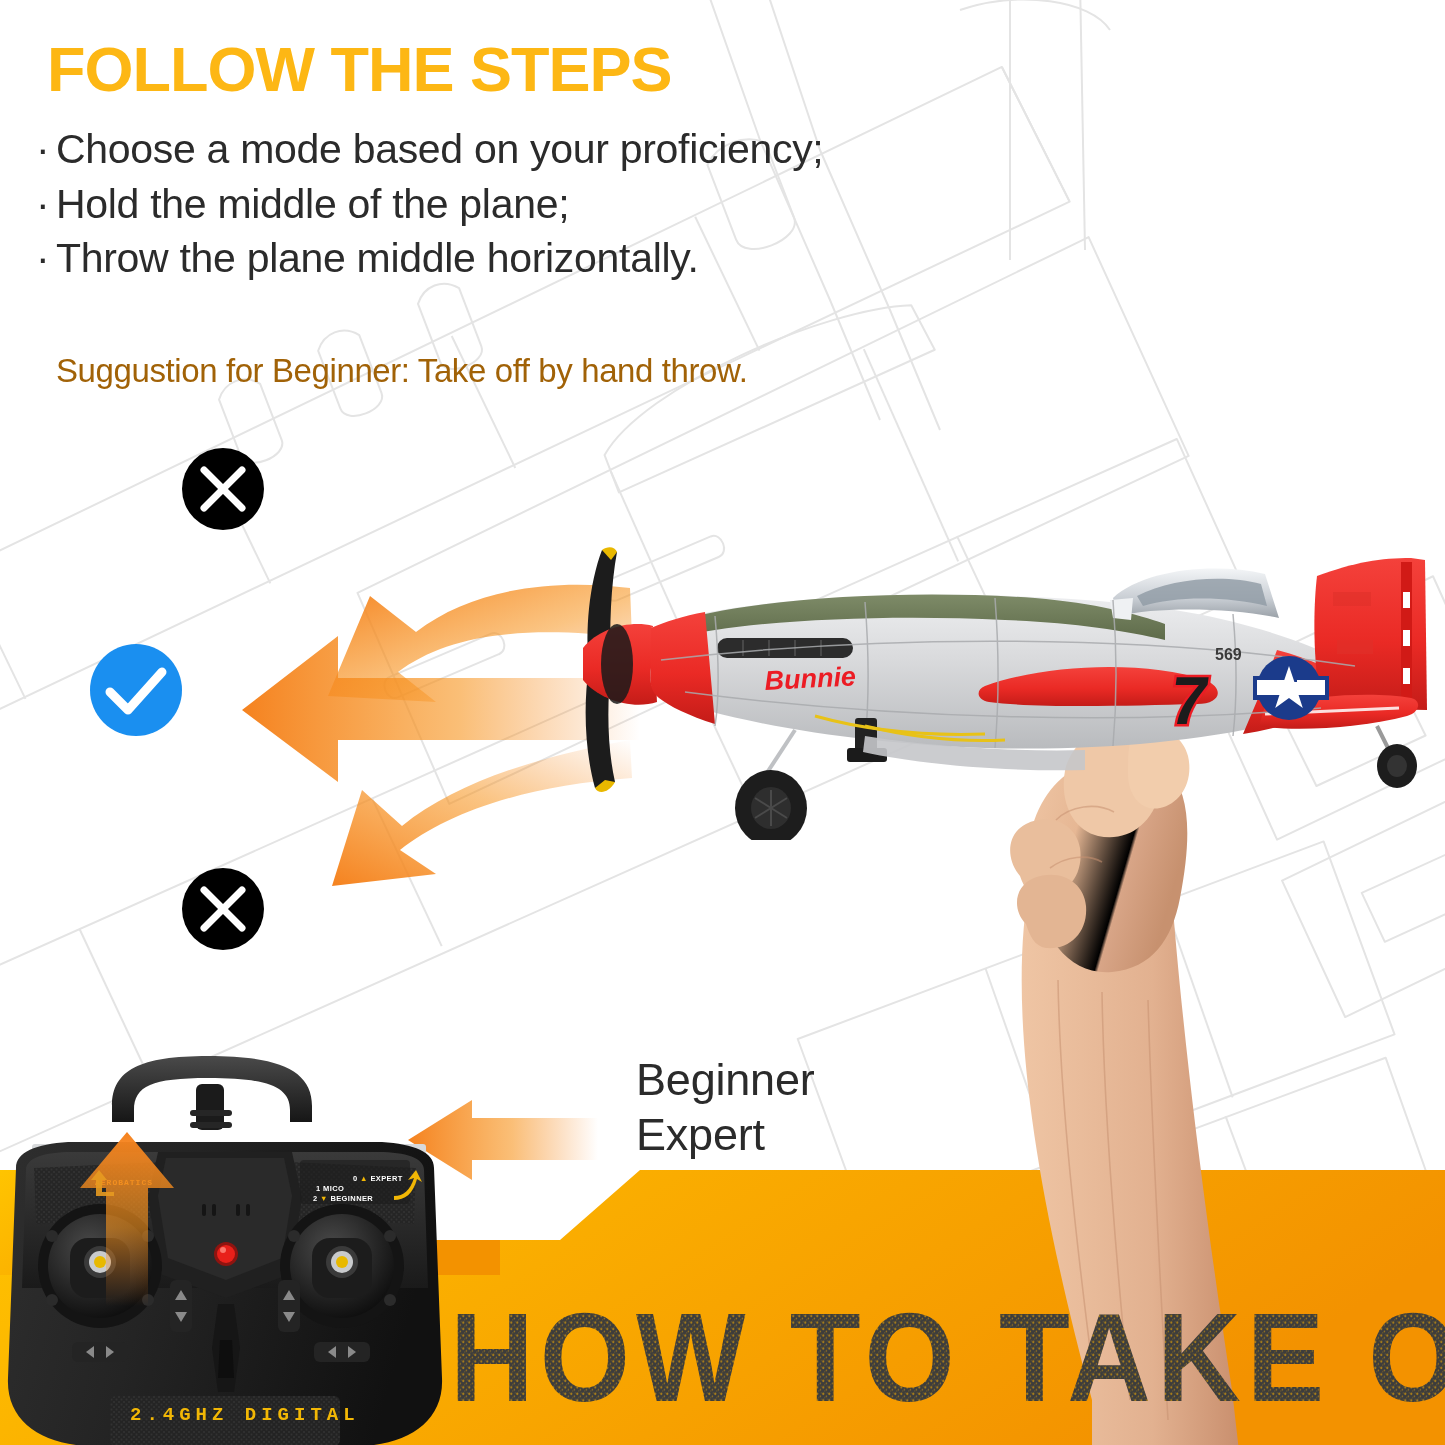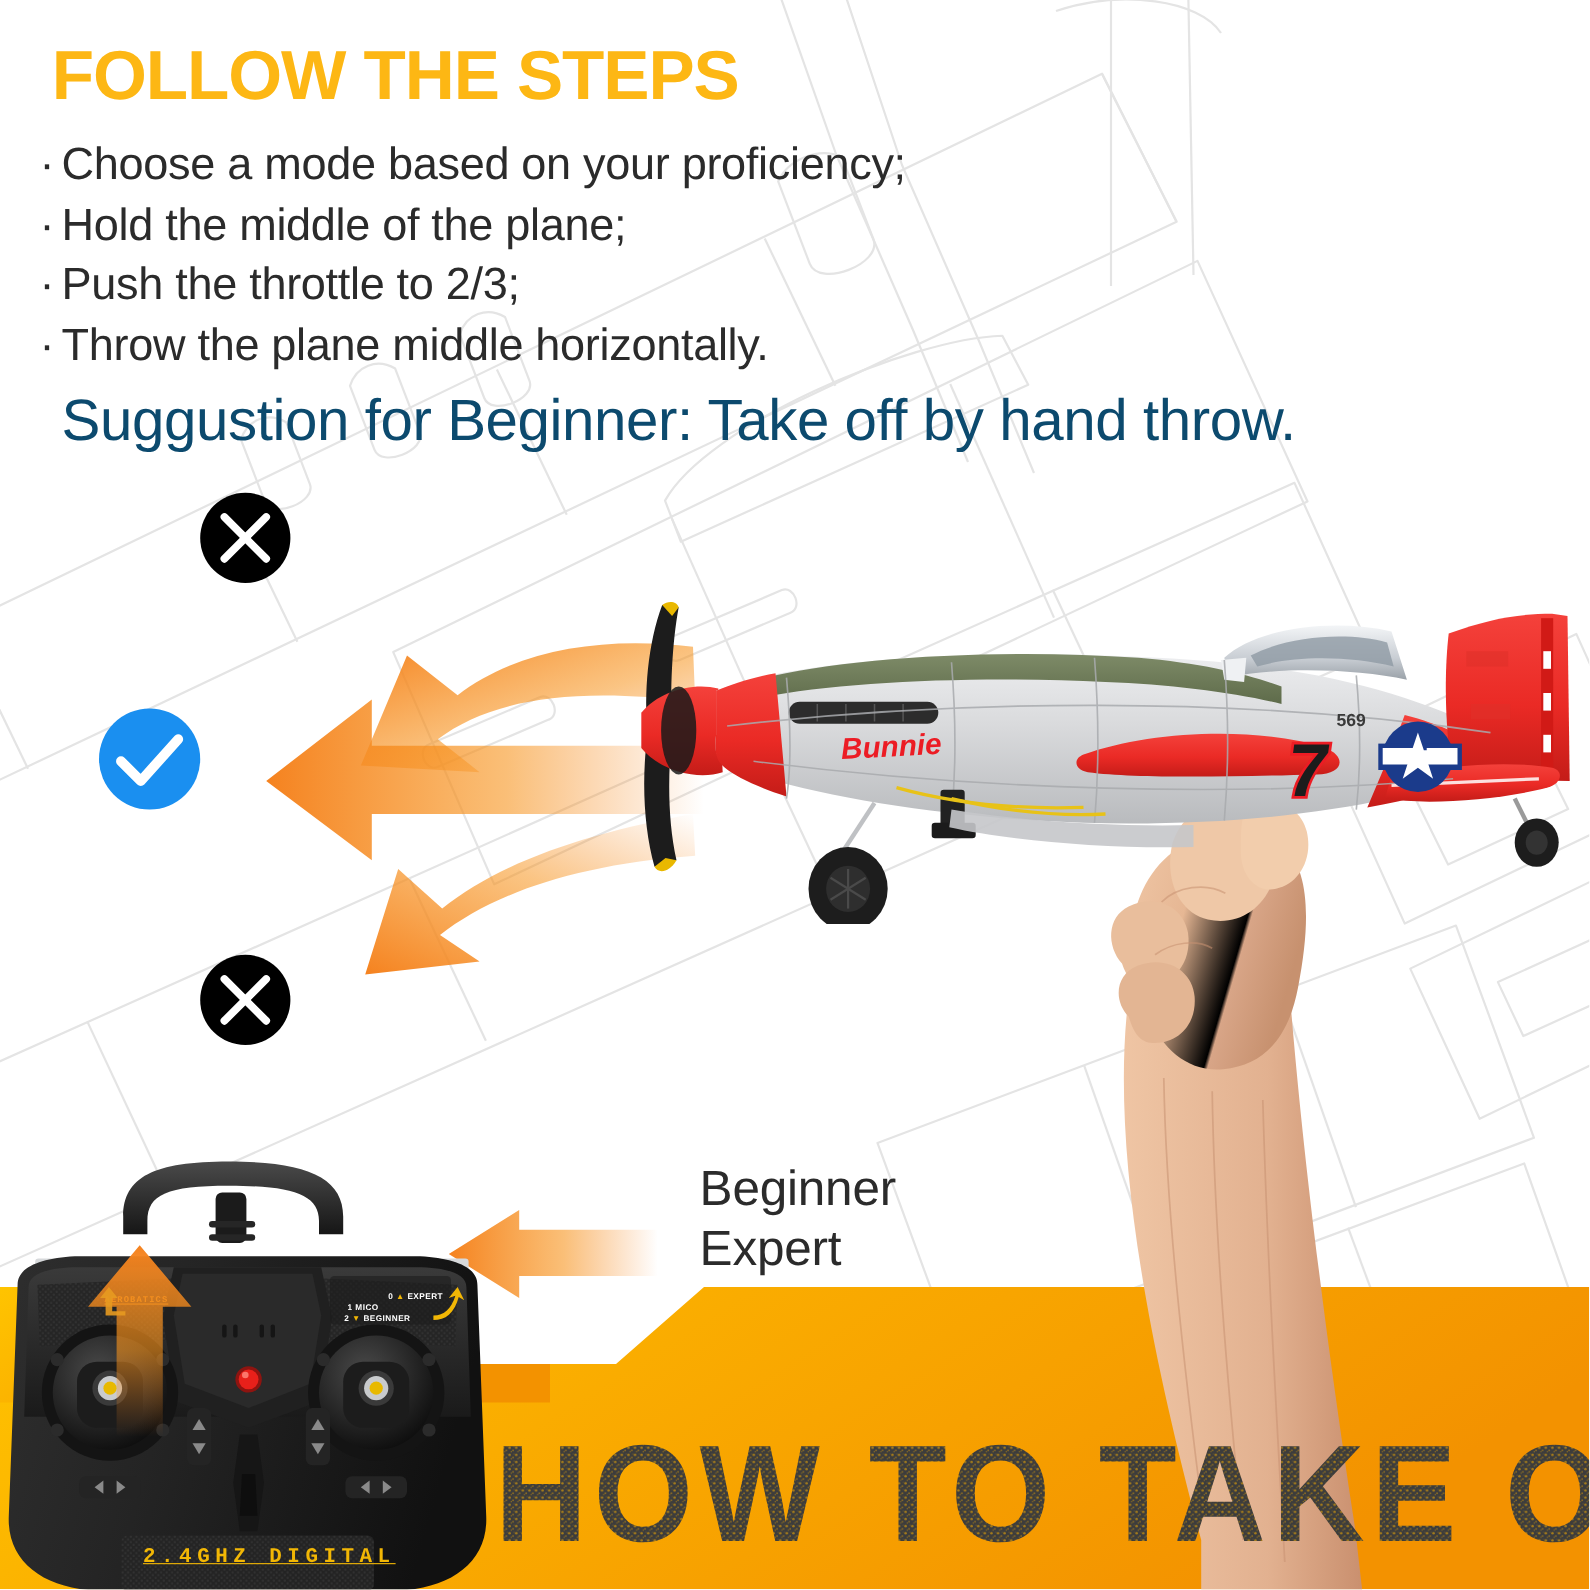--- a/index.html
+++ b/index.html
@@ -12,21 +12,21 @@
   
   .headline{position:absolute;left:47px;top:38px;z-index:6;
     font-size:63px;font-weight:bold;letter-spacing:-1px;line-height:1;
     color:#FDB714;font-family:"Liberation Sans",sans-serif;white-space:nowrap;}
 
   .steps{position:absolute;left:36px;top:122px;z-index:6;width:1050px;}
   .step{font-size:41px;line-height:1.33;color:#2b2b2b;white-space:nowrap;
     font-family:"Liberation Sans",sans-serif;letter-spacing:-0.3px;}
   .step .dot{display:inline-block;width:20px;color:#2b2b2b;}
   .suggest{position:absolute;left:56px;top:352px;z-index:6;
-    font-size:53px;color:#0c4a6e;white-space:nowrap;letter-spacing:-0.4px;
+    font-size:33px;color:#a16207;white-space:nowrap;letter-spacing:-0.4px;
     font-family:"Liberation Sans",sans-serif;}
 
   
   .badge{position:absolute;border-radius:50%;z-index:7;}
   .badge svg{display:block;}
 
   
   .arrowwrap{position:absolute;z-index:5;}
 
   
@@ -44,21 +44,21 @@
   .banner{position:absolute;left:0;top:1140px;width:1445px;height:305px;z-index:4;}
   .bannertext{position:absolute;left:455px;top:1310px;z-index:9;
     font-size:103px;line-height:1;font-weight:bold;color:#3a3a3a;
     letter-spacing:3px;white-space:nowrap;
     font-family:"Liberation Sans",sans-serif;
     -webkit-text-stroke:0px;}
 
   
   .remote{position:absolute;left:-10px;top:1048px;width:470px;height:400px;z-index:10;}
   .remote-txt{position:absolute;z-index:11;color:#F2B705;font-weight:bold;
-    font-family:"Liberation Mono",monospace;text-decoration:underline;}
+    font-family:"Liberation Mono",monospace;}
   #ghz{left:130px;top:1404px;font-size:19px;letter-spacing:5px;}
   #aerob{left:95px;top:1178px;font-size:8px;letter-spacing:1px;color:#E79A20;}
   .sw-row{position:absolute;z-index:11;font-size:7.5px;font-weight:bold;
     color:#ffffff;font-family:"Liberation Sans",sans-serif;letter-spacing:0.4px;white-space:nowrap;}
   .sw-num{color:#ffffff;}
   .sw-car{color:#F2B705;}
 </style>
 </head>
 <body>
 
@@ -124,23 +124,20 @@
   </svg>
 
   <div class="headline">FOLLOW THE STEPS</div>
 
   <div class="steps">
     <div class="step">
       <span class="dot">·</span><span>Choose a mode based on your proficiency;</span>
     </div>
     <div class="step">
       <span class="dot">·</span><span>Hold the middle of the plane;</span>
-    </div>
-    <div class="step">
-      <span class="dot">·</span><span>Push the throttle to 2/3;</span>
     </div>
     <div class="step">
       <span class="dot">·</span><span>Throw the plane middle horizontally.</span>
     </div>
   </div>
   <div class="suggest">Suggustion for Beginner: Take off by hand throw.</div>
 
   <svg class="arrowwrap" style="left:220px;top:520px;width:460px;height:420px;" viewBox="0 0 460 420">
     <defs>
       <linearGradient id="gUp" x1="1" y1="1" x2="0" y2="0">

